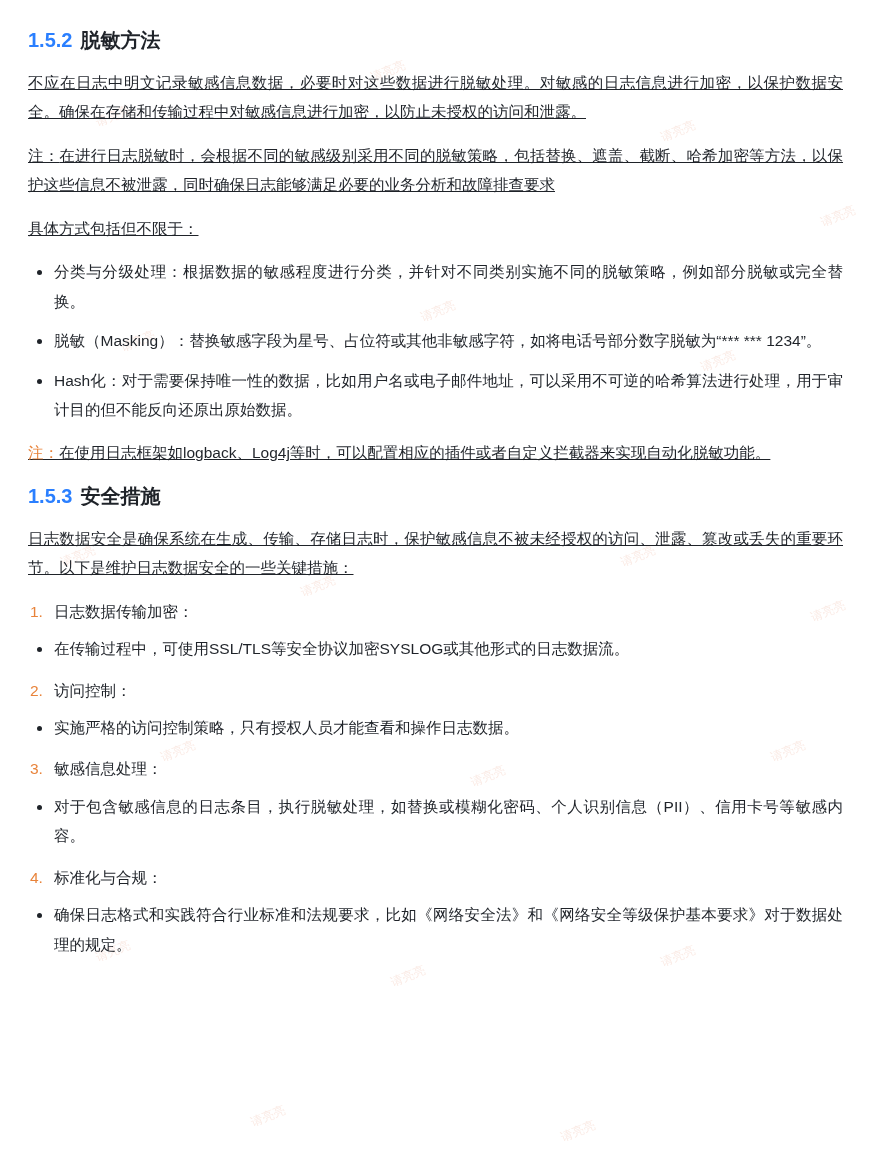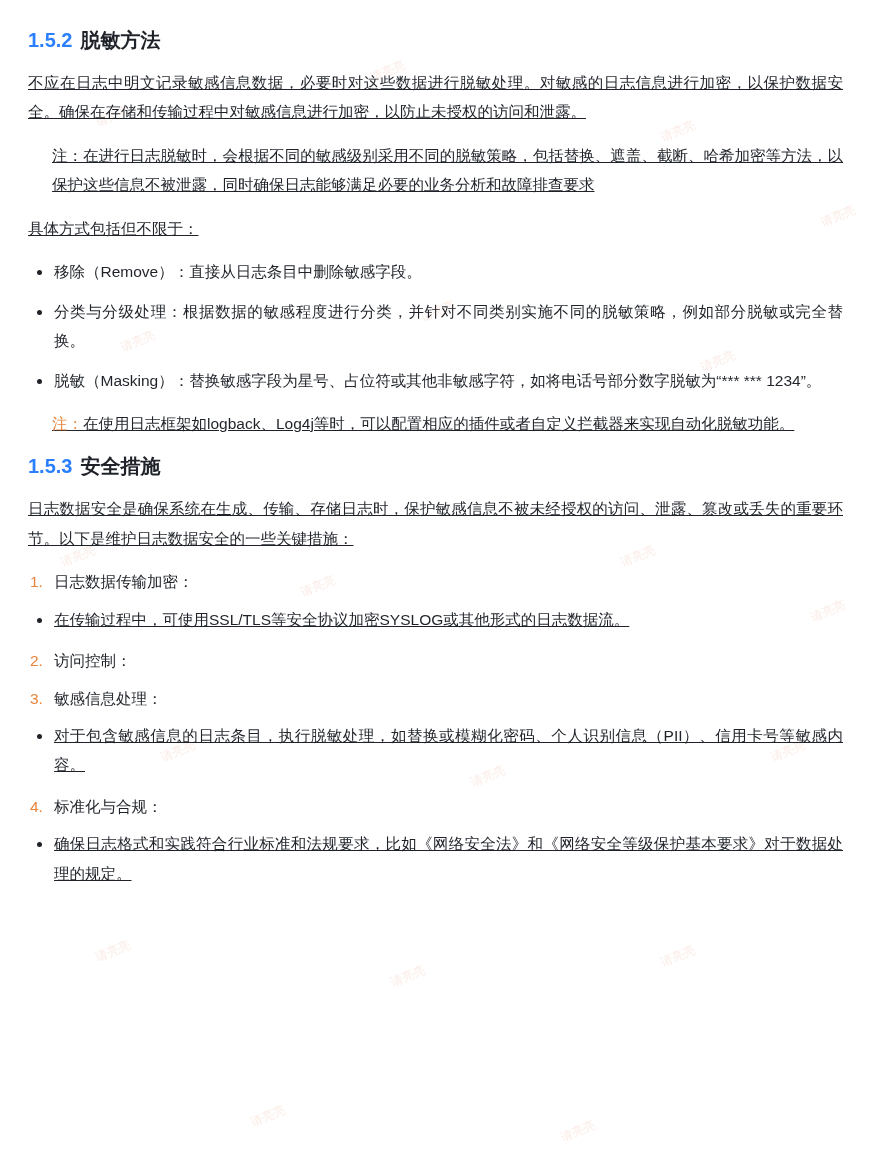--- a/index.html
+++ b/index.html
@@ -38,21 +38,20 @@
   }
   p.para {
     margin: 0 0 14px 0;
     text-align: justify;
     text-justify: inter-ideograph;
     line-height: 1.9;
     text-decoration: underline;
   }
   p.para.note {
     margin-bottom: 14px;
-    margin-left: 24px;
   }
   .note-label {
     color: #1f2329;
   }
   .note-label.orange {
     color: #e8833a;
   }
   ul.bullets {
     list-style: none;
     margin: 0 0 14px 0;
@@ -94,21 +93,20 @@
     top: 0;
     color: #e8833a;
   }
   .sub-bullet {
     position: relative;
     padding-left: 26px;
     margin: 8px 0 12px 0;
     line-height: 1.9;
     text-align: justify;
     text-justify: inter-ideograph;
-    text-decoration: underline;
   }
   .sub-bullet::before {
     content: "";
     position: absolute;
     left: 9px;
     top: 13px;
     width: 5px;
     height: 5px;
     background: #1f2329;
     border-radius: 50%;
@@ -161,23 +159,23 @@
 
   <p class="para">不应在日志中明文记录敏感信息数据，必要时对这些数据进行脱敏处理。对敏感的日志信息进行加密，以保护数据安全。确保在存储和传输过程中对敏感信息进行加密，以防止未授权的访问和泄露。</p>
 
   <p class="para note">
     <span class="note-label">注：</span><span>在进行日志脱敏时，会根据不同的敏感级别采用不同的脱敏策略，包括替换、遮盖、截断、哈希加密等方法，以保护这些信息不被泄露，同时确保日志能够满足必要的业务分析和故障排查要求</span>
   </p>
 
   <p class="para">具体方式包括但不限于：</p>
 
   <ul class="bullets">
-    <li>移除（Remove）：直接从日志条目中删除敏感字段。</li>
     <li>分类与分级处理：根据数据的敏感程度进行分类，并针对不同类别实施不同的脱敏策略，例如部分脱敏或完全替换。</li>
     <li>脱敏（Masking）：替换敏感字段为星号、占位符或其他非敏感字符，如将电话号部分数字脱敏为“*** *** 1234”。</li>
+    <li>Hash化：对于需要保持唯一性的数据，比如用户名或电子邮件地址，可以采用不可逆的哈希算法进行处理，用于审计目的但不能反向还原出原始数据。</li>
   </ul>
 
 
   <p class="para note">
     <span class="note-label orange">注：</span><span>在使用日志框架如logback、Log4j等时，可以配置相应的插件或者自定义拦截器来实现自动化脱敏功能。</span>
   </p>
 
   <h2 class="section-heading">
     <span class="num">1.5.3</span><span>安全措施</span>
   </h2>
@@ -189,20 +187,21 @@
       <span class="marker">1.</span><span>日志数据传输加密：</span>
     </li>
   </ol>
   <div class="sub-bullet">在传输过程中，可使用SSL/TLS等安全协议加密SYSLOG或其他形式的日志数据流。</div>
 
   <ol class="numbered">
     <li>
       <span class="marker">2.</span><span>访问控制：</span>
     </li>
   </ol>
+  <div class="sub-bullet">实施严格的访问控制策略，只有授权人员才能查看和操作日志数据。</div>
 
   <ol class="numbered">
     <li>
       <span class="marker">3.</span><span>敏感信息处理：</span>
     </li>
   </ol>
   <div class="sub-bullet">对于包含敏感信息的日志条目，执行脱敏处理，如替换或模糊化密码、个人识别信息（PII）、信用卡号等敏感内容。</div>
 
   <ol class="numbered">
     <li>

